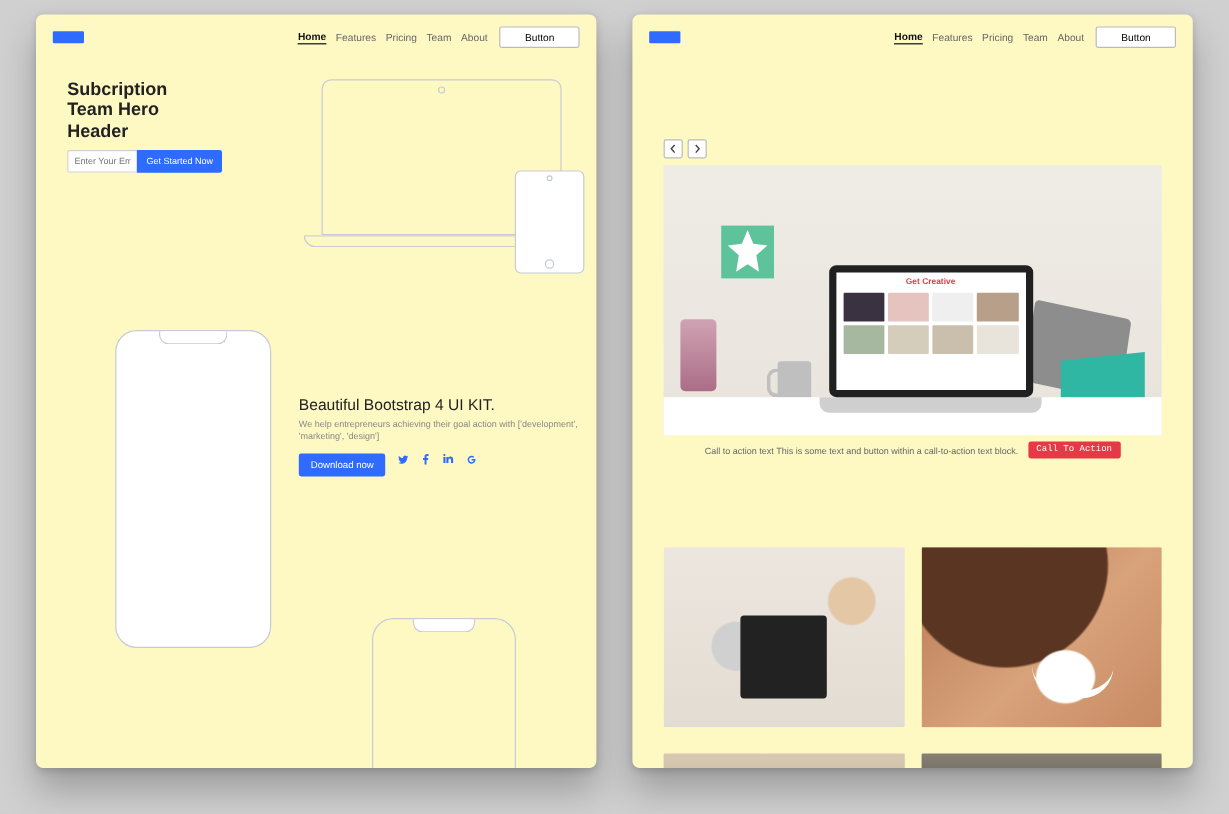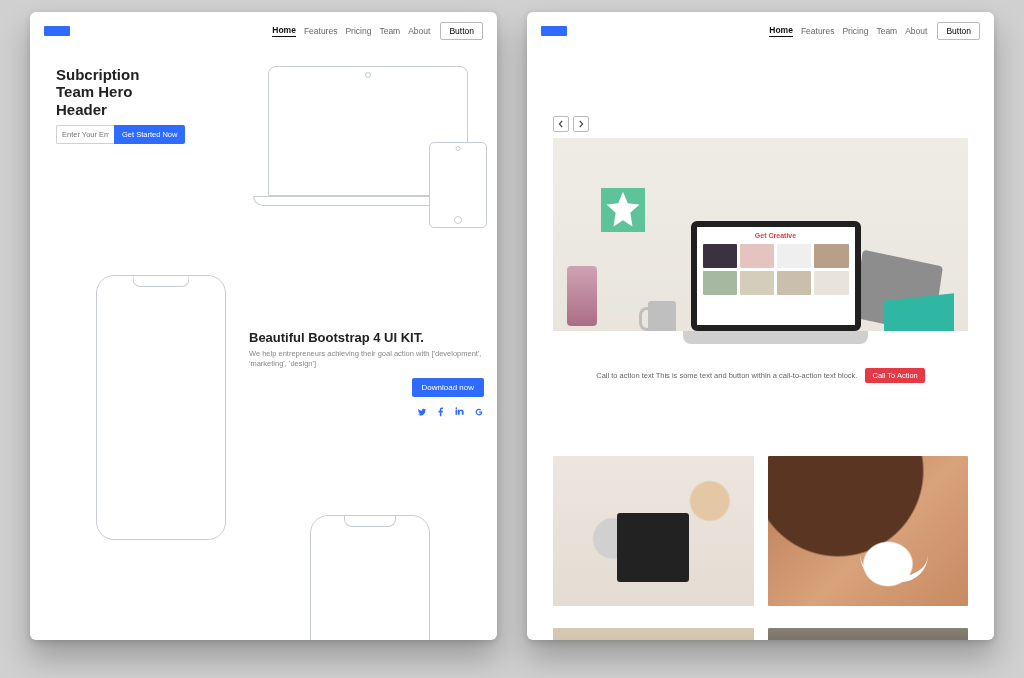--- a/index.html
+++ b/index.html
@@ -11,21 +11,21 @@
     width: 1024px;
     height: 678px;
     overflow: hidden;
     display: flex;
     justify-content: center;
     align-items: flex-start;
     padding: 12px 30px;
     gap: 30px;
   }
   .card {
-    background: #ffffff;
+    background: #fef9c3;
     width: 468px;
     height: 628px;
     border-radius: 6px;
     box-shadow: 0 18px 30px rgba(0,0,0,0.25), 0 2px 6px rgba(0,0,0,0.15);
     position: relative;
     overflow: hidden;
   }
 
   
   .nav {
@@ -35,21 +35,21 @@
     font-size: 8.5px;
   }
   .logo {
     width: 26px; height: 10px; background: #2f6bff;
     border-radius: 1px;
   }
   .nav-spacer { flex: 1; }
   .nav-item { margin: 0 4px; color: #666; cursor: pointer; }
   .nav-item.active { color: #111; font-weight: 600; border-bottom: 1px solid #111; padding-bottom: 1px; }
   .nav-btn {
-    border: 1px solid #bbb; background:#fff; padding: 3px 8px;
+    border: 1px solid #bbb; background:#fff; padding: 3px 20px;
     margin-left: 6px; border-radius: 2px; font-size: 8.5px; cursor: pointer; text-align: center;
   }
 
   
   .left { }
   .hero {
     position: absolute; left: 26px; top: 54px; width: 135px;
   }
   .hero-title { font-size: 15px; font-weight: 600; line-height: 1.15; margin-bottom: 7px; }
   .hero-desc  { font-size: 7.5px; color: #888; line-height: 1.35; margin-bottom: 10px; }
@@ -106,23 +106,23 @@
   }
   .phone-big::before{
     content:""; position:absolute; top:0; left:50%; transform:translateX(-50%);
     width:55px; height:10px; border:1.5px solid #c6cbd4; border-top:0;
     border-radius:0 0 8px 8px; background:#fff;
   }
 
   .kit {
     position:absolute; left:219px; top:318px; width:235px;
   }
-  .kit-title { font-size: 13px; font-weight: 700; margin-bottom: 4px; }
+  .kit-title { font-size: 13px; font-weight: 400; margin-bottom: 4px; }
   .kit-desc  { font-size: 7.5px; color: #888; line-height: 1.3; margin-bottom: 9px; }
-  .kit-row   { display:flex; align-items:flex-end; gap:10px;flex-direction:column; }
+  .kit-row   { display:flex; align-items:flex-start; gap:10px; }
   .kit-btn   {
     background:#2f6bff; color:#fff; border:0; font-size:8px;
     padding:5px 10px; border-radius:2px; cursor:pointer;
   }
   .kit-icons { display:flex; gap:9px; color:#2f6bff; }
   .kit-icons svg { width:10px; height:10px; fill:#2f6bff; }
 
   .phone-bottom {
     position:absolute; left:280px; bottom:-125px;
     width:120px; height:250px;
@@ -210,21 +210,21 @@
     position:absolute;left:0;right:0;bottom:0;height:32px;background:#fff;
   }
 
   .cta-row{
     position:absolute; left:26px; right:26px; top:356px;
     display:flex; align-items:center; justify-content:center; gap:8px;
     font-size:7.5px; color:#666;
   }
   .cta-btn{
     background:#e63946;color:#fff;border:0;padding:3px 7px;
-    font-size:7.5px;border-radius:2px;cursor:pointer;
+    font-size:7.5px;border-radius:2px;cursor:pointer;font-family:Liberation Mono, monospace;
   }
 
   .creative{
     position:absolute; left:0; right:0; top:388px; text-align:center;
   }
   .creative-h{font-size:21px;font-weight:800;}
   .creative-h span{color:#e63946;}
   .creative-sub{font-size:7.5px;color:#888;margin-top:3px;}
   .creative-sub .lk{color:#2f6bff;cursor:pointer;}
 

